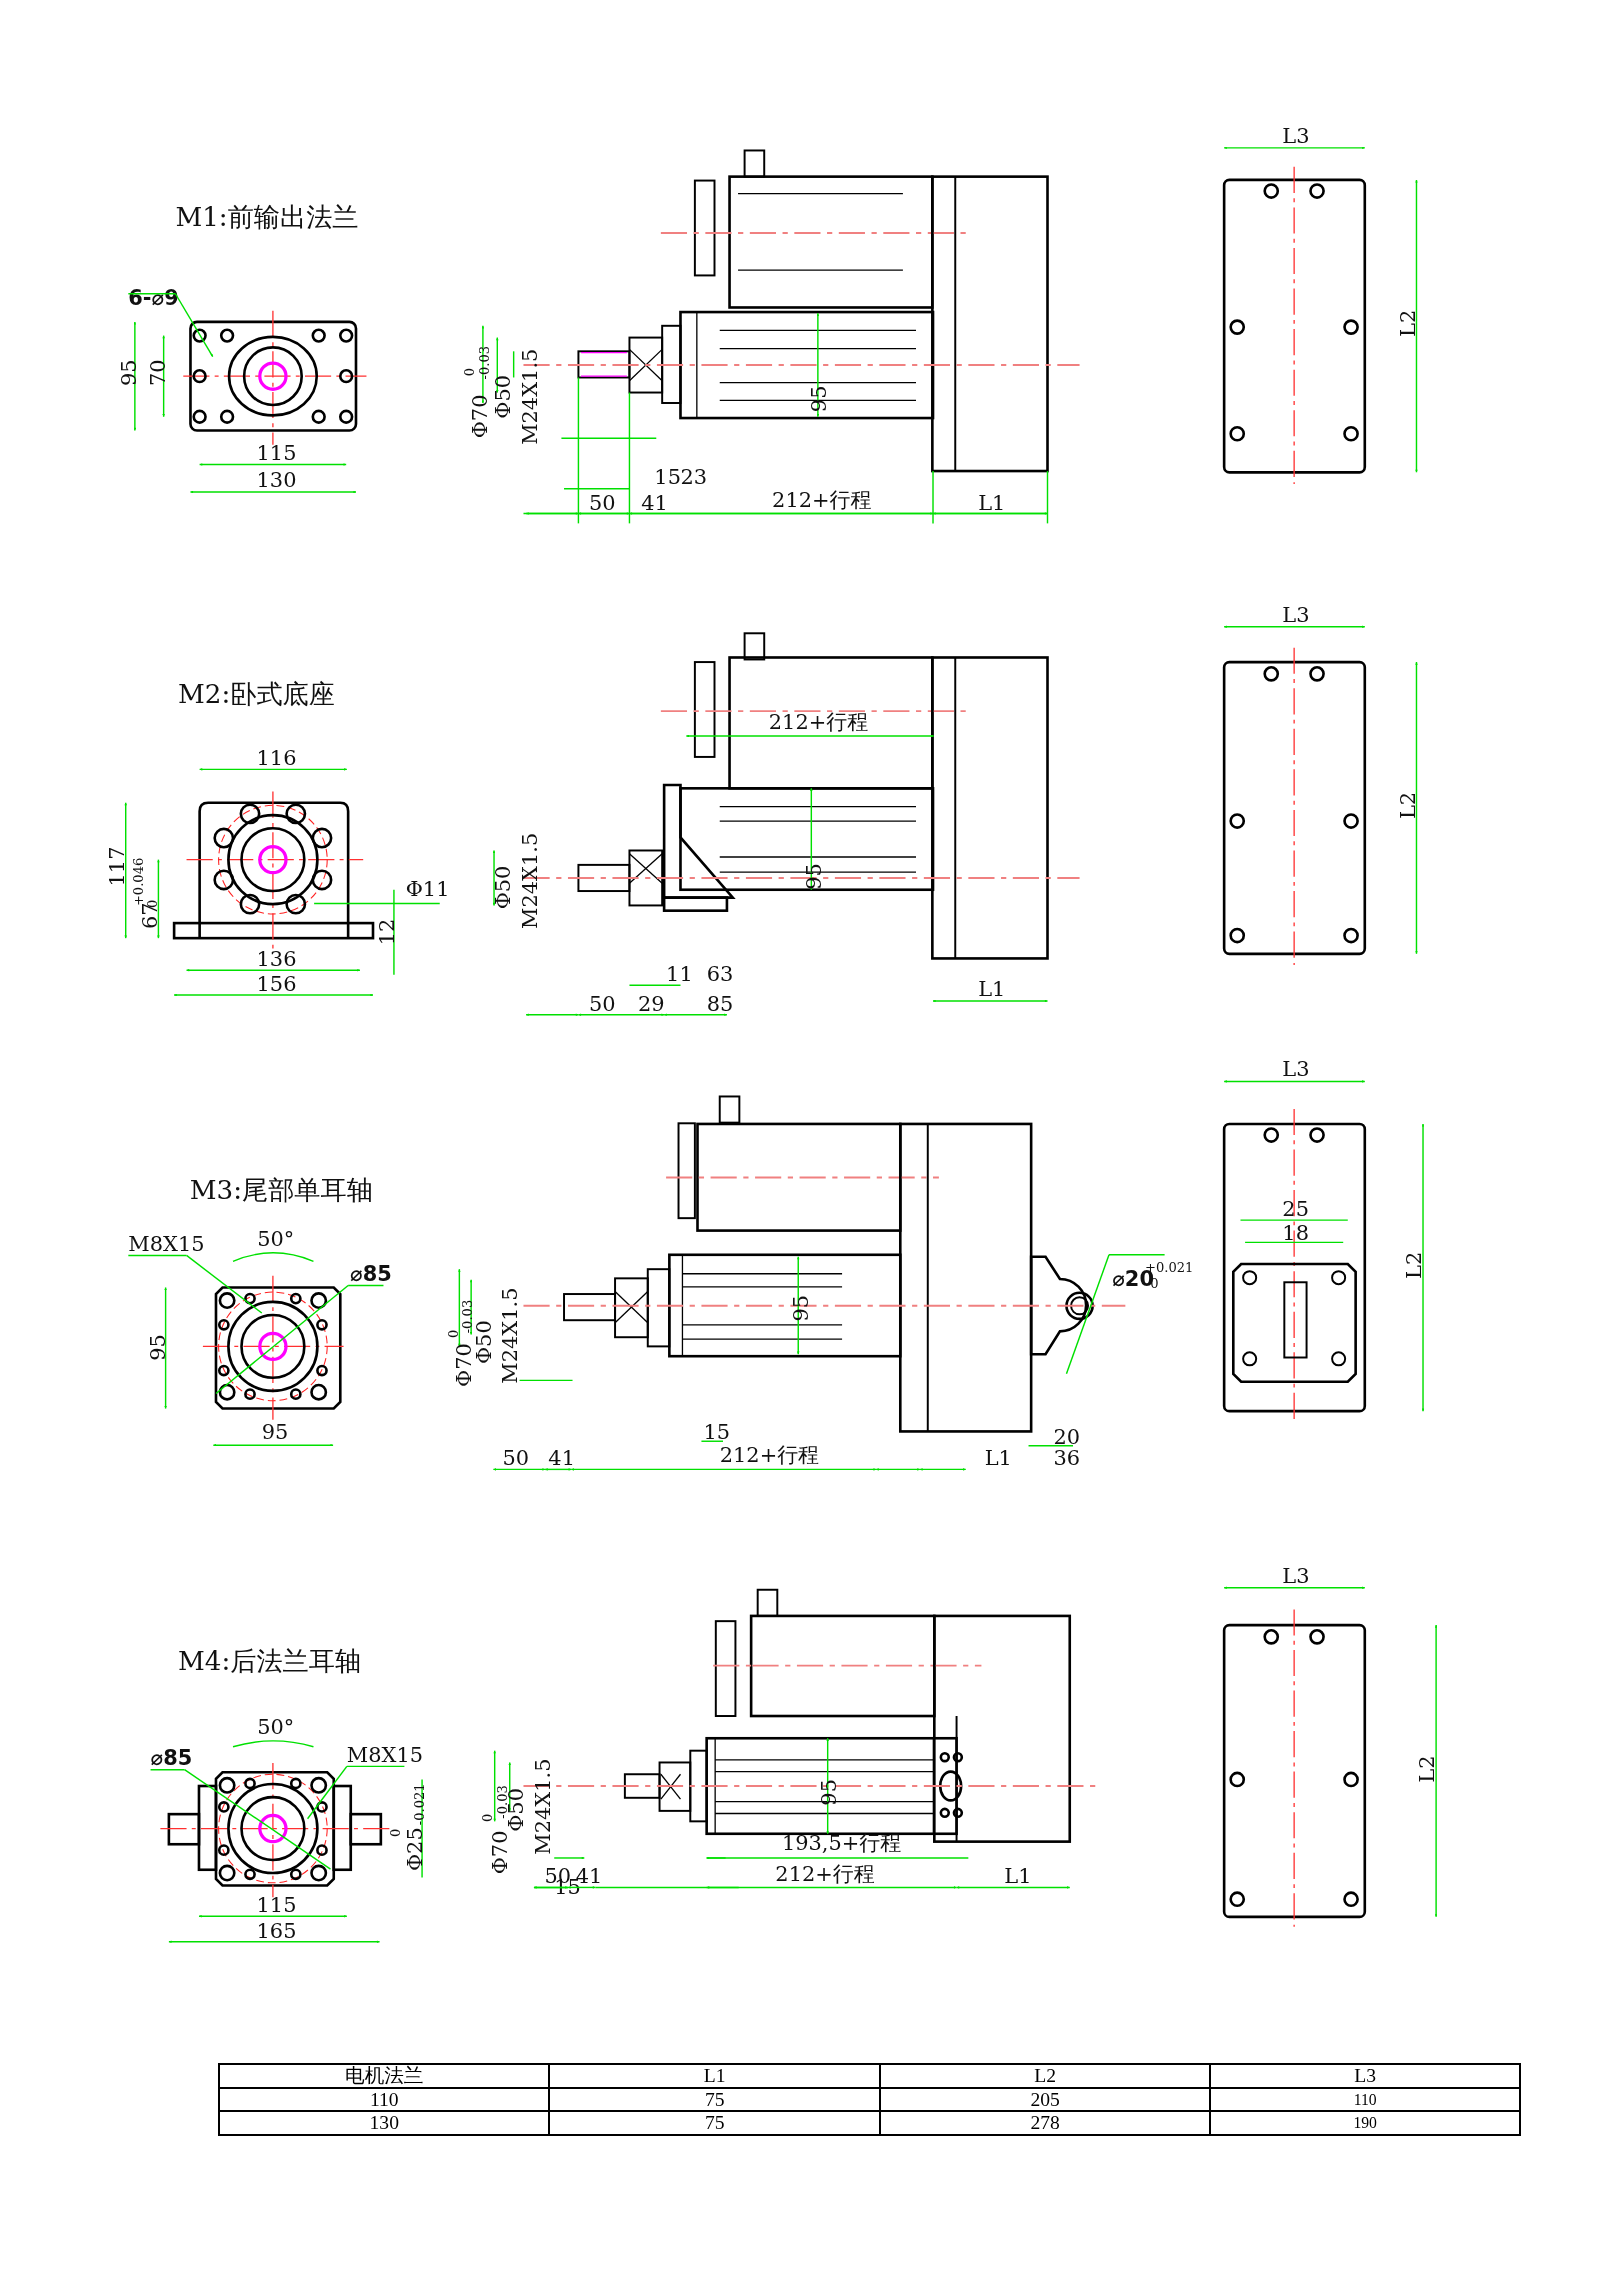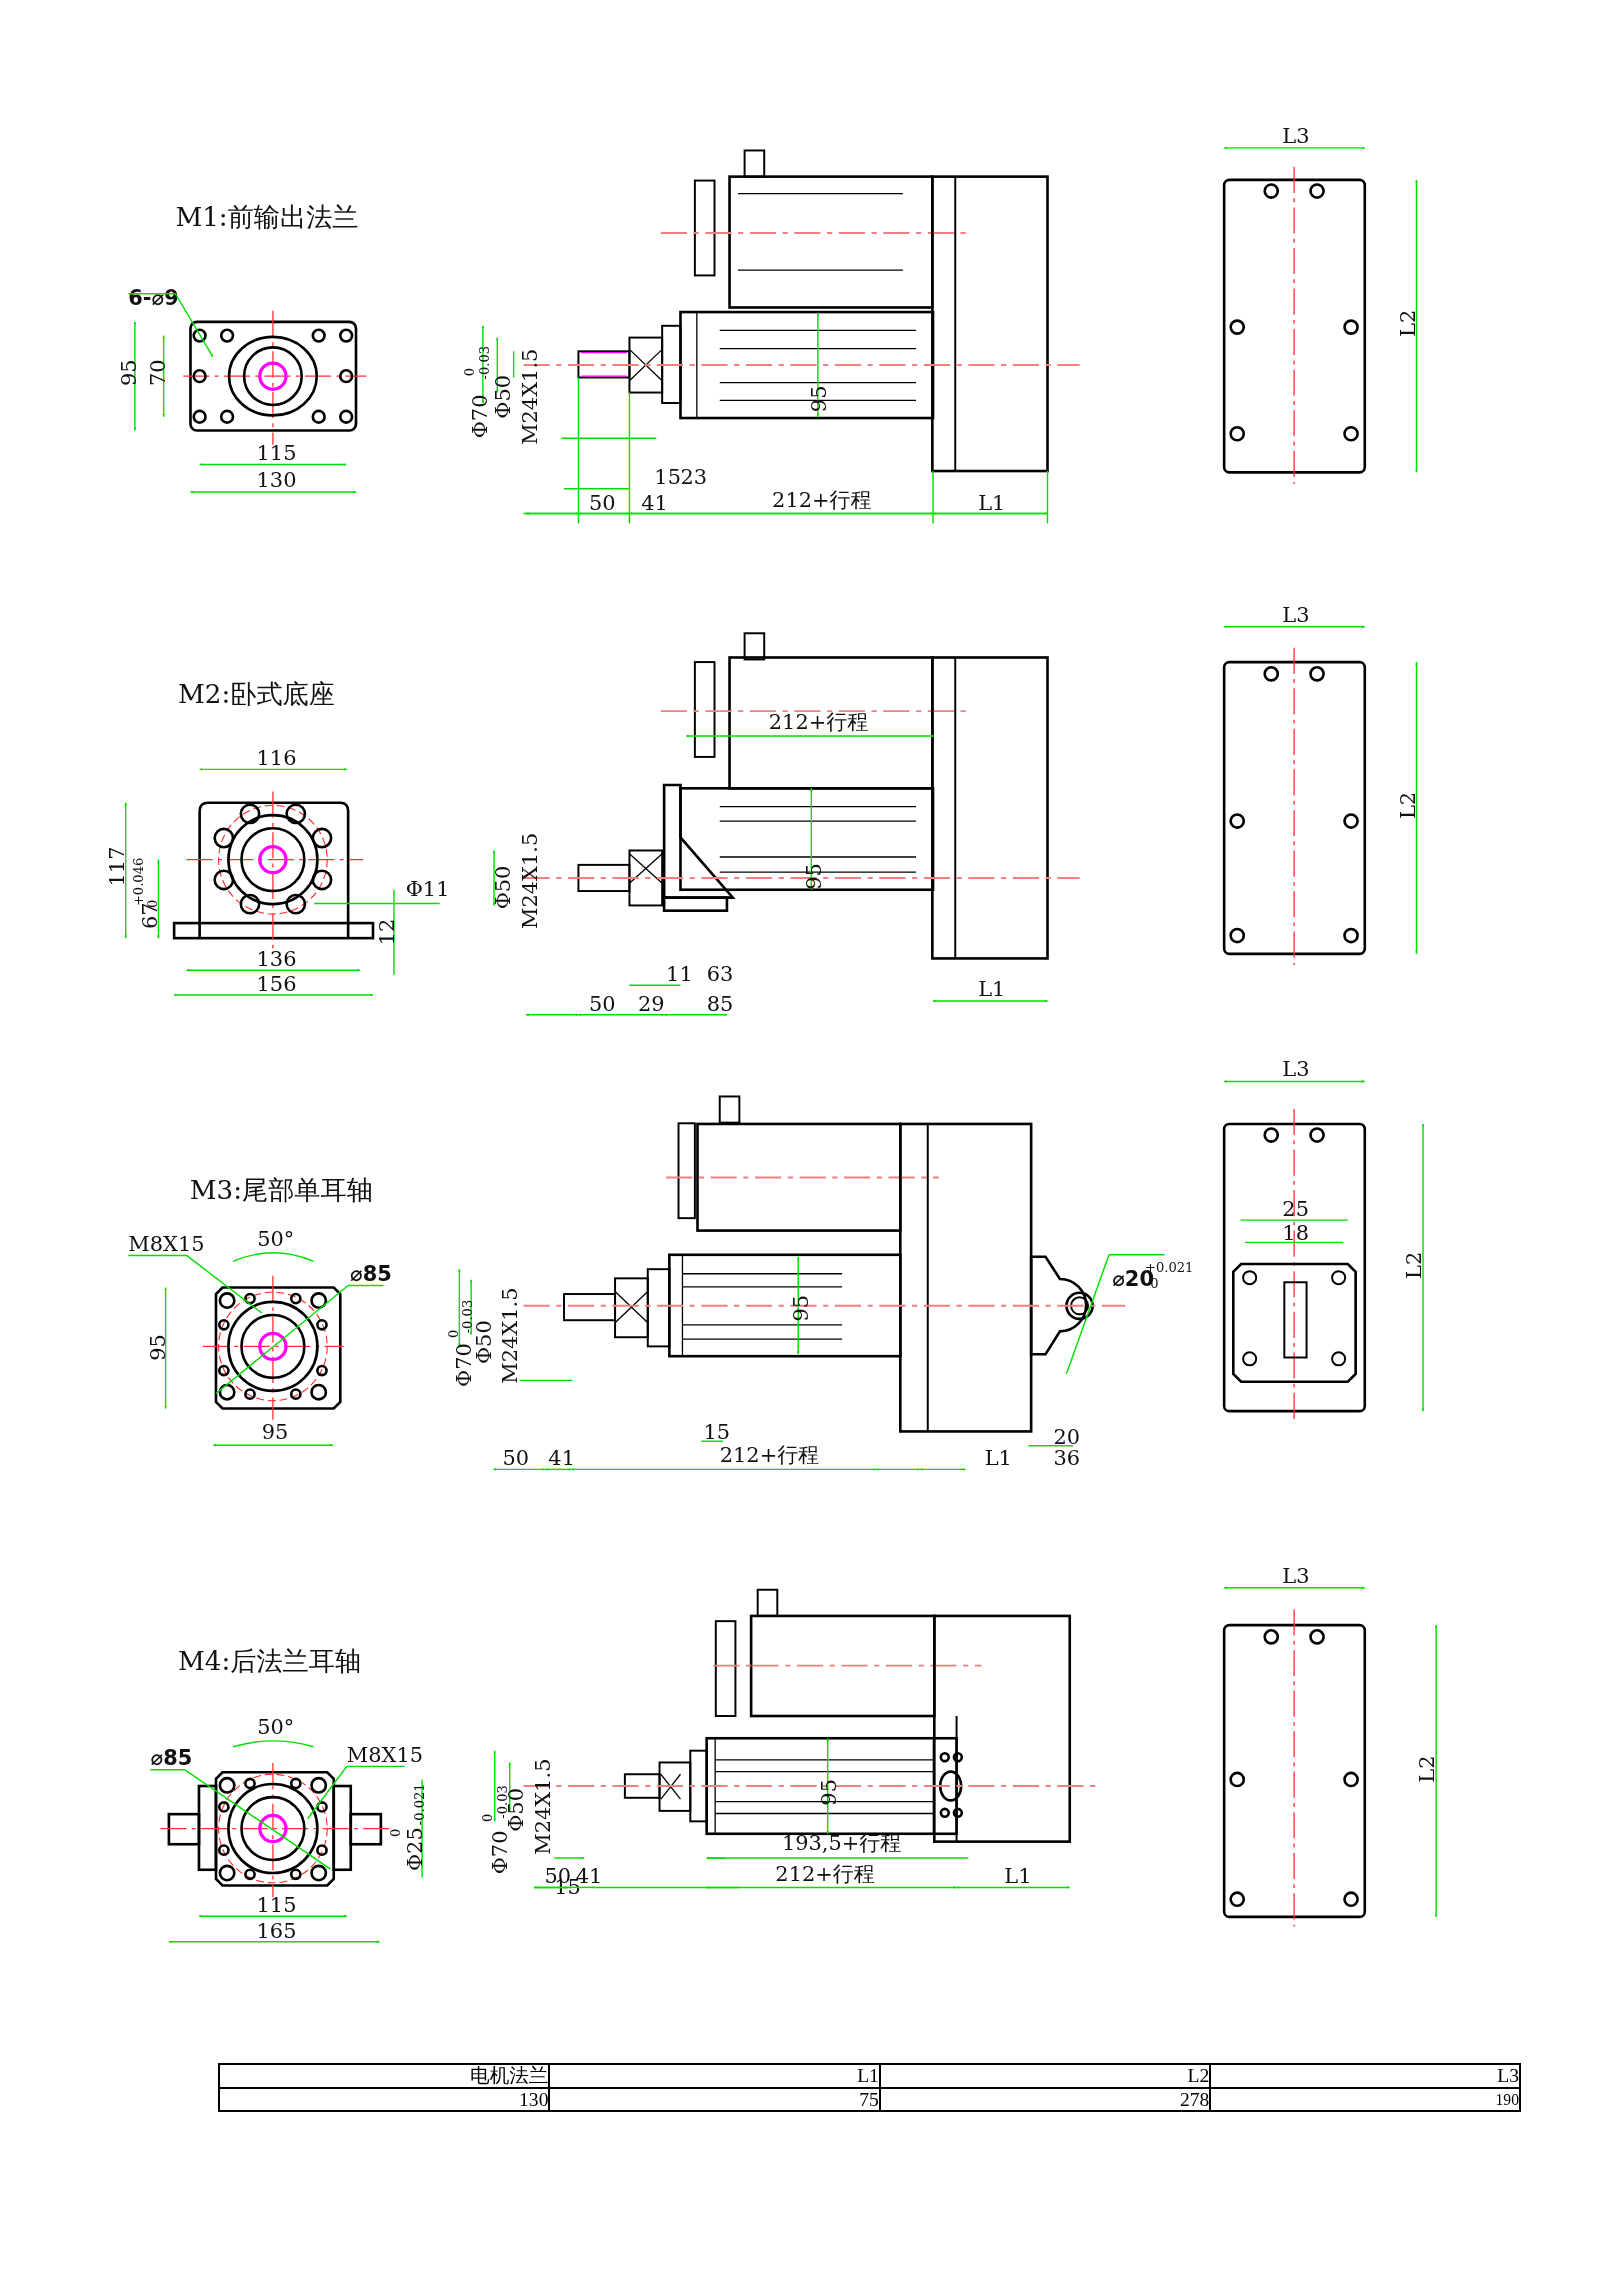--- a/index.html
+++ b/index.html
@@ -14,21 +14,21 @@
   .mag { fill:none; stroke:#ff00ff; stroke-width:5; }
   .magt { fill:none; stroke:#ff00ff; stroke-width:2; }
   .rc { fill:none; stroke:#ff2020; stroke-width:1.6; stroke-dasharray:12 6; }
   .t { font-family:"DejaVu Serif", serif; fill:#111; }
   .title { font-size:40px; }
   .dt { font-size:32px; }
   .ds { font-size:20px; }
   .ts { font-family:"DejaVu Sans", sans-serif; font-size:32px; fill:#111; }
   .table-wrap { position:absolute; left:218px; top:2063px; width:1303px; }
   table.spec { border-collapse:collapse; width:100%; font-family:"Liberation Serif", serif; }
-  table.spec td { border:2.6px solid #000; text-align:right; font-size:19.6px; height:21.6px; padding:0; line-height:21.6px;margin-left:48px; }
+  table.spec td { border:2.6px solid #000; text-align:center; font-size:19.6px; height:21.6px; padding:0; line-height:21.6px;margin-left:48px; }
   table.spec td.sm { font-size:15.7px; }
 </style>
 </head>
 <body>
 
 <svg width="1622" height="2295" viewBox="0 0 2479 3508">
   <defs>
     <marker id="ah" viewBox="0 0 10 10" refX="10" refY="5" markerWidth="9" markerHeight="4" orient="auto-start-reverse" markerUnits="userSpaceOnUse">
       <path d="M0,0 L10,5 L0,10 z" fill="#00e000"></path>
     </marker>
@@ -467,20 +467,26 @@
 <div class="table-wrap">
   <table class="spec">
     <tbody>
         <tr>
       <td style="width:25.4%">电机法兰</td>
       <td style="width:25.4%">L1</td>
       <td style="width:25.4%">L2</td>
       <td>L3</td>
     </tr>
     <tr>
+      <td>110</td>
+      <td>75</td>
+      <td>205</td>
+      <td class="sm">110</td>
+    </tr>
+    <tr>
       <td>130</td>
       <td>75</td>
       <td>278</td>
       <td class="sm">190</td>
     </tr>
   </tbody>
     </table>
 </div>
 
 

